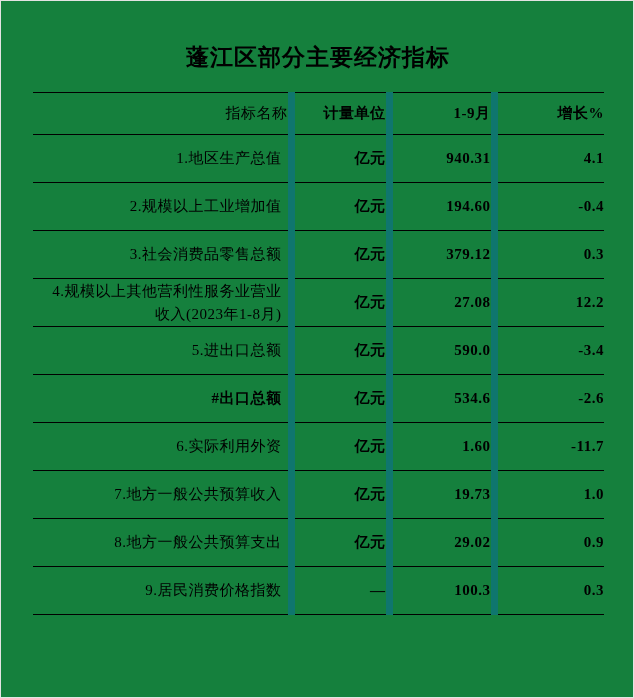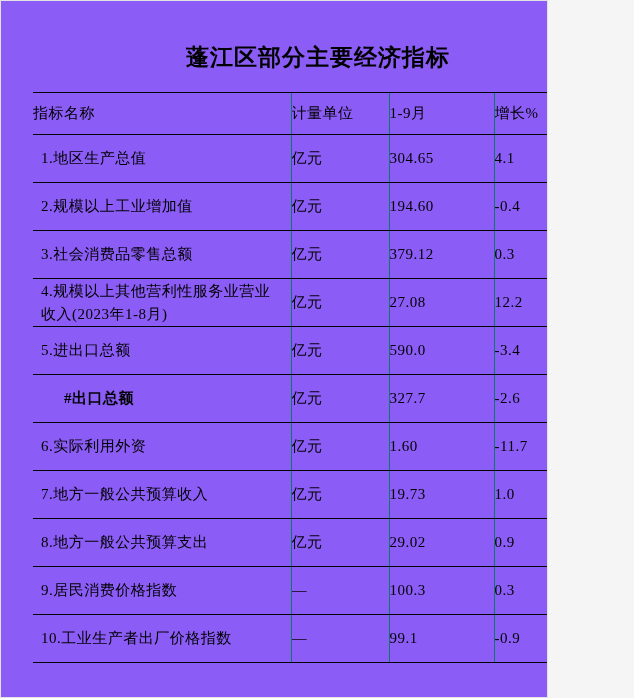--- a/index.html
+++ b/index.html
@@ -1,20 +1,20 @@
 <!DOCTYPE html>
 <html><head>
 <meta charset="utf-8">
 <style>
   html, body { margin: 0; padding: 0; background: #f5f5f5; }
   .page {
     position: relative;
-    width: 548px;
+    width: 634px;
     height: 698px;
-    background: #8b5cf6;
+    background: #15803d;
     border: 1px solid #e3e3e3;
     box-sizing: border-box;
     overflow: hidden;
     font-family: "Liberation Serif", "DejaVu Serif", serif;
     color: #000000;
     padding-left: 44px;
   }
   .doc-title {
     position: absolute;
     top: 42px;
@@ -38,31 +38,31 @@
   col.c-unit   { width: 98px;  }
   col.c-period { width: 105px; }
   col.c-growth { width: 110px; }
   th, td {
     border-top: 1px solid #000000;
     border-bottom: 1px solid #000000;
     padding: 0;
     font-size: 15px;
     font-weight: normal;
     color: #000000;
-    text-align: left;
+    text-align: right;
     vertical-align: middle;
     line-height: 23px;
     letter-spacing: 0.5px;
     overflow: hidden;
   }
-  th + th, td + td { border-left: 1px solid #0f766e; }
+  th + th, td + td { border-left: 7px solid #0f766e; font-weight: bold; }
   thead tr { height: 42px; }
   tbody tr { height: 48px; }
   td.name-cell {
-    text-align: left;
+    text-align: right;
     padding-left: 8px;
     padding-right: 6px;
     margin-left: 27px;
   }
   td.name-cell.indent { padding-left: 31px; font-weight: bold; }
 </style>
 </head>
 <body>
 
 <div class="page">
@@ -81,21 +81,21 @@
         <th>指标名称</th>
         <th>计量单位</th>
         <th>1-9月</th>
         <th>增长%</th>
       </tr>
     </thead>
     <tbody>
       <tr>
         <td class="name-cell">1.地区生产总值</td>
         <td>亿元</td>
-        <td>304.65</td>
+        <td>940.31</td>
         <td>4.1</td>
       </tr>
       <tr>
         <td class="name-cell">2.规模以上工业增加值</td>
         <td>亿元</td>
         <td>194.60</td>
         <td>-0.4</td>
       </tr>
       <tr>
         <td class="name-cell">3.社会消费品零售总额</td>
@@ -111,21 +111,21 @@
       </tr>
       <tr>
         <td class="name-cell">5.进出口总额</td>
         <td>亿元</td>
         <td>590.0</td>
         <td>-3.4</td>
       </tr>
       <tr>
         <td class="name-cell indent">#出口总额</td>
         <td>亿元</td>
-        <td>327.7</td>
+        <td>534.6</td>
         <td>-2.6</td>
       </tr>
       <tr>
         <td class="name-cell">6.实际利用外资</td>
         <td>亿元</td>
         <td>1.60</td>
         <td>-11.7</td>
       </tr>
       <tr>
         <td class="name-cell">7.地方一般公共预算收入</td>
@@ -138,22 +138,16 @@
         <td>亿元</td>
         <td>29.02</td>
         <td>0.9</td>
       </tr>
       <tr>
         <td class="name-cell">9.居民消费价格指数</td>
         <td>—</td>
         <td>100.3</td>
         <td>0.3</td>
       </tr>
-      <tr>
-        <td class="name-cell">10.工业生产者出厂价格指数</td>
-        <td>—</td>
-        <td>99.1</td>
-        <td>-0.9</td>
-      </tr>
     </tbody>
   </table>
 
 </div>
 
 </body></html>

